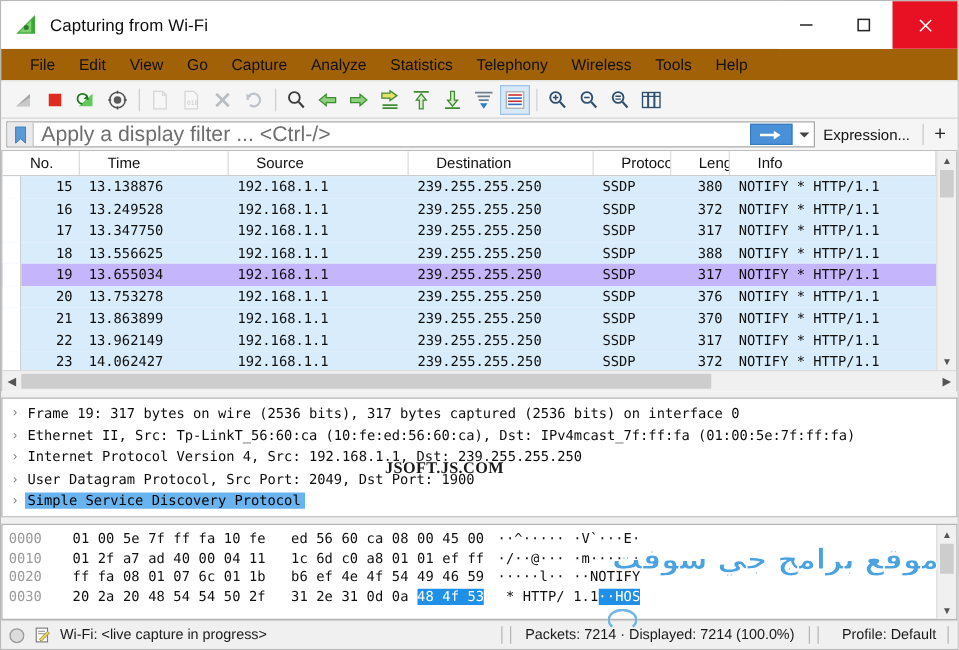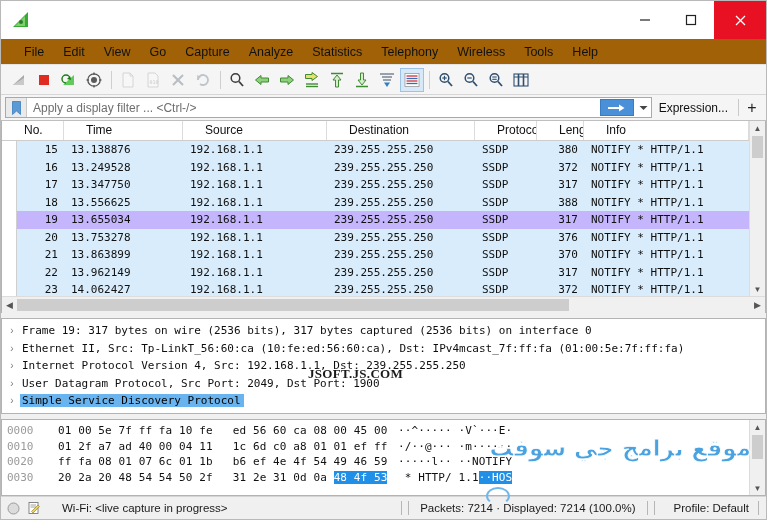--- a/index.html
+++ b/index.html
@@ -88,21 +88,21 @@
   .filter-input-wrap{
     flex:1;height:21px;background:#ffffff;border:1px solid #a9a9a9;
     display:flex;align-items:center;box-sizing:border-box;
     margin-right:0;
   }
   .bookmark-btn{
     width:20px;height:19px;background:#eaeaea;border-right:1px solid #c8c8c8;
     display:flex;align-items:center;justify-content:center;flex:none;
   }
   .filter-placeholder{
-    flex:1;padding-left:6px;font-size:12px;color:#6e6e6e;
+    flex:1;padding-left:6px;font-size:17px;color:#6e6e6e;
     white-space:nowrap;overflow:hidden;
   }
   .arrow-btn{
     width:34px;height:17px;background:#4a90d9;margin-right:2px;flex:none;
     display:flex;align-items:center;justify-content:center;
     border:1px solid #3a7cbd;box-sizing:border-box;
   }
   .drop-btn{
     width:15px;height:19px;flex:none;display:flex;align-items:center;justify-content:center;
   }
@@ -201,21 +201,21 @@
   .hascii{color:#101010;margin-left:18px;letter-spacing:.1px;}
   .hl{background:#1f8fe8;color:#ffffff;}
 
   
   .statusbar{
     height:22px;min-height:22px;background:#f0f0f0;
     display:flex;align-items:center;padding:0 4px;
     border-top:1px solid #d5d5d5;
   }
   .sb-icon{width:17px;height:17px;display:flex;align-items:center;justify-content:center;flex:none;}
-  .sb-text{font-size:11.5px;color:#1a1a1a;margin-left:20px;white-space:nowrap;}
+  .sb-text{font-size:11.5px;color:#1a1a1a;margin-left:6px;white-space:nowrap;}
   .sb-sep{width:1px;height:14px;background:#b6b6b6;margin:0 3px;flex:none;}
   .sb-mid{margin-left:auto;display:flex;align-items:center;}
 
   
   .wm-latin{
     position:absolute;left:306px;top:245px;
     font-family:"Liberation Serif", serif;font-weight:bold;font-size:13px;
     color:#1a1a1a;letter-spacing:.3px;pointer-events:none;
     text-shadow:0 0 2px #ffffff,0 0 2px #ffffff;
     z-index:40;
@@ -238,20 +238,21 @@
 <body>
 
 <div class="app">
 
   <div class="titlebar">
     <div class="title-icon">
       <div class="shark-fin"></div>
         <div class="shark-fin2"></div>
         <div class="shark-dot"></div>
     </div>
+    <div class="title-text">Capturing from Wi-Fi</div>
     <div class="winctl">
       <div class="wb">
         <svg width="12" height="12">
             <line x1="1" y1="6" x2="11" y2="6" stroke="#222" stroke-width="1.2"></line>
           </svg>
       </div>
       <div class="wb">
         <svg width="12" height="12">
             <rect x="1.5" y="1.5" width="9" height="9" fill="none" stroke="#222" stroke-width="1.2"></rect>
           </svg>

